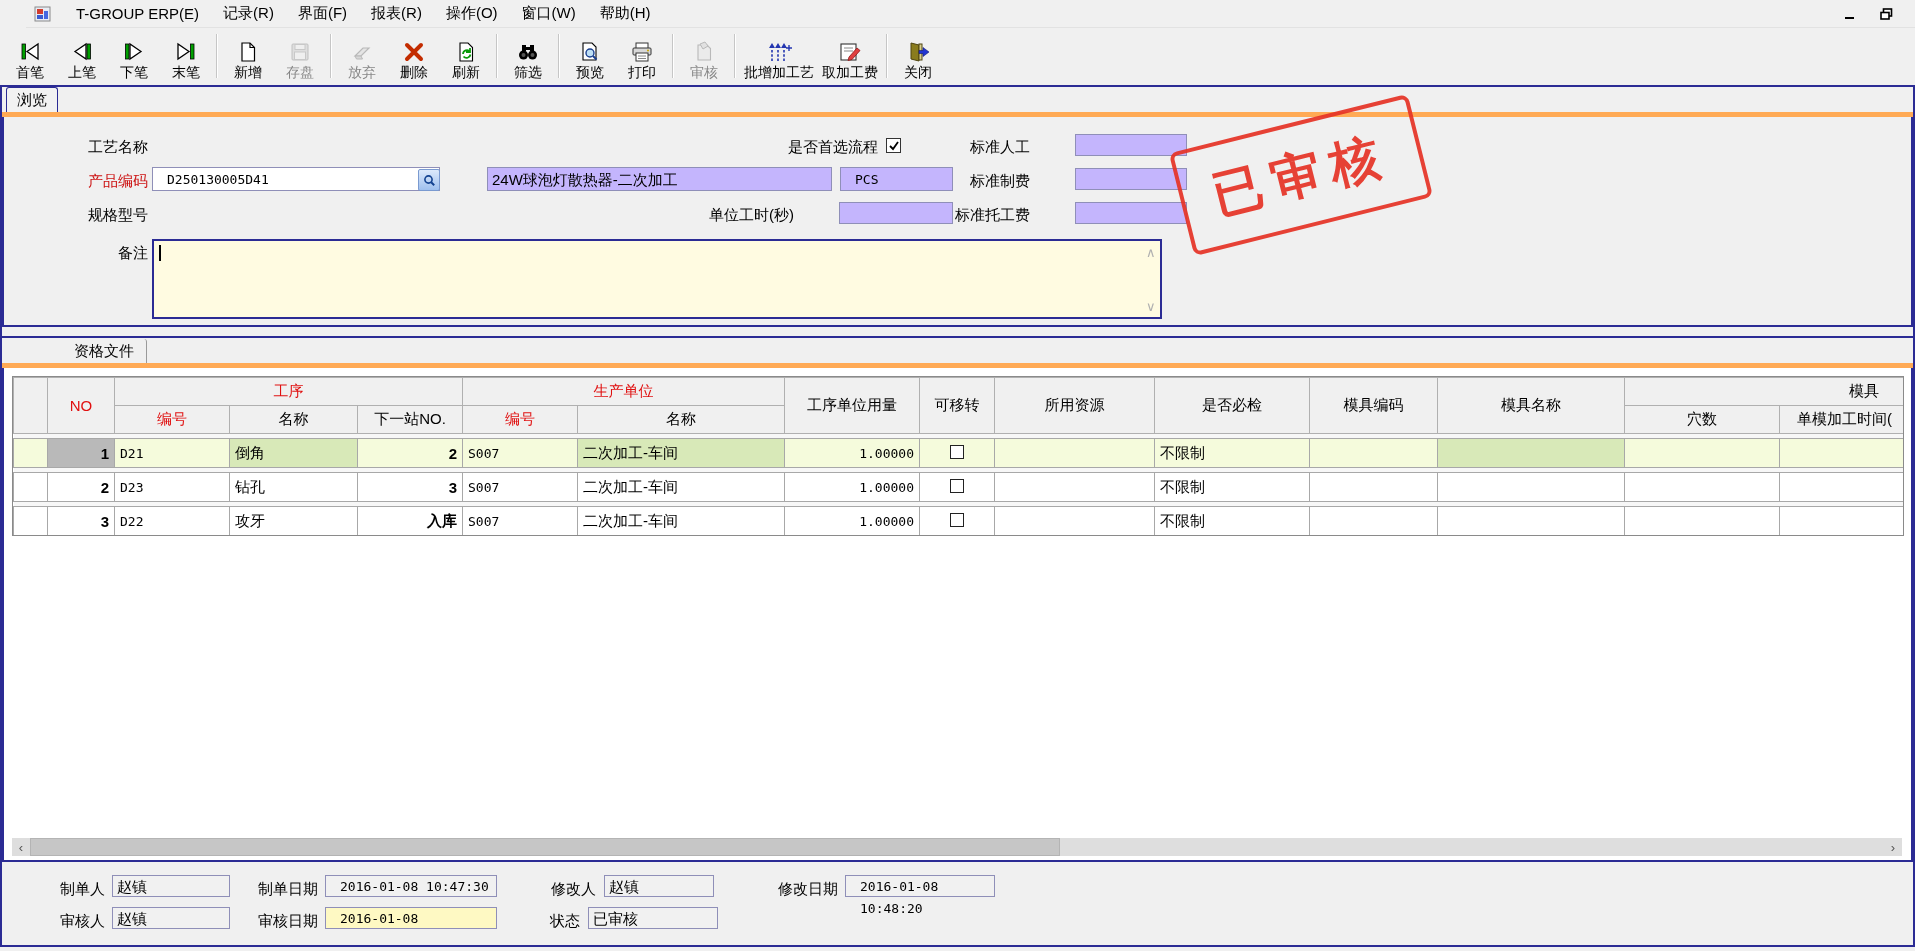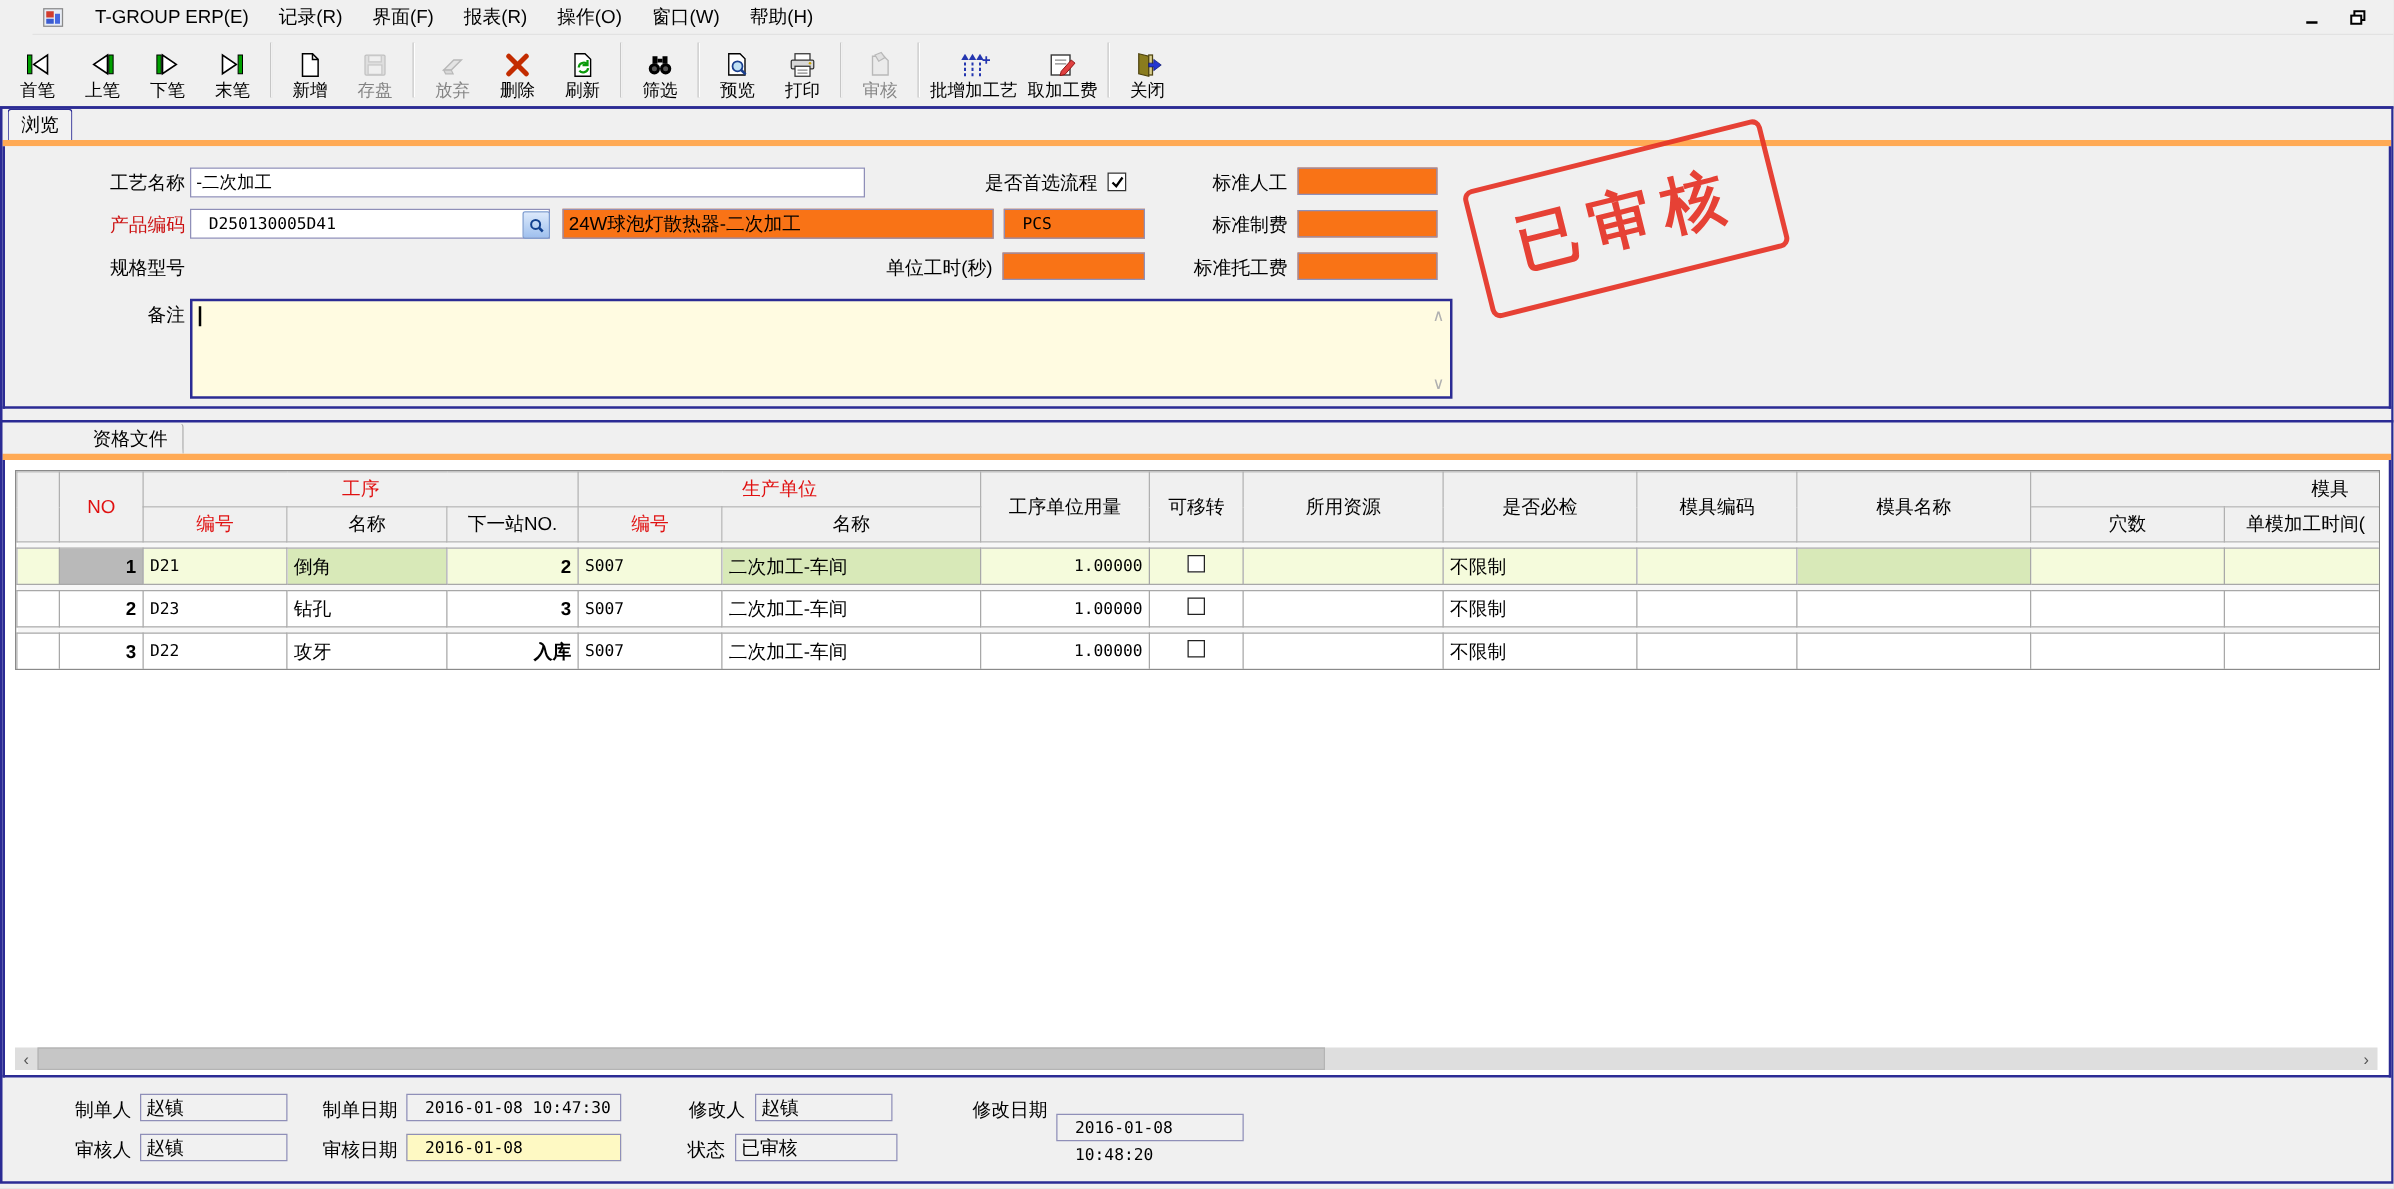--- a/index.html
+++ b/index.html
@@ -29,21 +29,21 @@
   .tab.active{background:linear-gradient(#ffe2ae,#ffa845);font-weight:bold;margin-top:44px;}
   .orangestrip{position:absolute;left:2px;width:1911px;height:5px;background:#ffaa55;}
   .panel{position:absolute;left:2px;width:1911px;box-sizing:border-box;
          border-left:2px solid #2b2b94;border-right:2px solid #2b2b94;border-bottom:2px solid #2b2b94;}
   
   .flabel{position:absolute;font-size:15px;text-align:right;white-space:nowrap;line-height:22px;}
   .red{color:#cc1111;}
   .fld{position:absolute;box-sizing:border-box;border:1px solid #8f8fb8;background:#fff;
        font-size:14px;padding:0 4px;line-height:22px;font-family:"Liberation Sans","DejaVu Sans",sans-serif;}
   input.fld{outline:none;}
-  .ro{background:#f97316;}
+  .ro{background:#c4b5fd;margin-left:37px;}
   .mono{font-family:"DejaVu Sans Mono",monospace;font-size:13px;padding-left:14px;}
   .chkbox{position:absolute;width:15px;height:15px;background:#fff;border:1px solid #333;box-sizing:border-box;
           display:flex;align-items:center;justify-content:center;}
   .searchbtn{position:absolute;width:20px;height:20px;background:linear-gradient(#dce9fb,#9fc0ee);
              border:1px solid #7a9ad0;border-radius:2px;display:flex;align-items:center;justify-content:center;}
   .remark{position:absolute;box-sizing:border-box;border:2px solid #2b2b94;background:#fffbe1;resize:none;outline:none;}
   .caret{position:absolute;width:2px;height:16px;background:#000;}
   .scrgl{position:absolute;color:#b0b0b0;font-size:13px;line-height:13px;}
   .stamp{position:absolute;left:1178px;top:122px;width:238px;height:98px;border:4px solid #e63326;
          border-radius:8px;transform:rotate(-14deg);display:flex;align-items:center;justify-content:center;
@@ -265,21 +265,20 @@
     <span>浏览</span>
   </div>
   <div class="tab active" style="left:58px;top:84px;width:56px;height:28px;">
     <span>编辑</span>
   </div>
   <div class="orangestrip" style="top:112px"></div>
 
   <div class="panel" style="top:117px;height:210px;background:#f0f0f0;"></div>
 
   <div class="flabel" style="left:28px;top:136px;width:120px;">工艺名称</div>
-  <input class="fld abs" style="left: 152px; top: 134px; width: 540px; height: 24px;" value="-二次加工">
 
   <div class="flabel" style="left:700px;top:136px;width:178px;">是否首选流程</div>
   <div class="chkbox" style="left:886px;top:138px;">
     <svg width="12" height="12" viewBox="0 0 12 12">
         <path d="M2 6 l3 3 5 -7" fill="none" stroke="#000" stroke-width="1.8"></path>
       </svg>
   </div>
   <div class="flabel" style="left:940px;top:136px;width:90px;">标准人工</div>
   <div class="fld ro" style="left:1038px;top:134px;width:112px;height:22px;"></div>
 
@@ -435,21 +434,21 @@
     <div class="sbtn">›</div>
   </div>
 
   <div class="flabel" style="left:40px;top:878px;width:65px;">制单人</div>
   <div class="fld" style="left:112px;top:875px;width:118px;height:22px;background:#f1f1f1;font-size:15px;">赵镇</div>
   <div class="flabel" style="left:240px;top:878px;width:78px;">制单日期</div>
   <div class="fld mono" style="left:325px;top:875px;width:172px;height:22px;background:#f1f1f1;">2016-01-08 10:47:30</div>
   <div class="flabel" style="left:535px;top:878px;width:61px;">修改人</div>
   <div class="fld" style="left:604px;top:875px;width:110px;height:22px;background:#f1f1f1;font-size:15px;">赵镇</div>
   <div class="flabel" style="left:762px;top:878px;width:76px;">修改日期</div>
-  <div class="fld mono" style="left:845px;top:875px;width:150px;height:22px;background:#f1f1f1;margin-top:16px;">2016-01-08 10:48:20</div>
+  <div class="fld mono" style="left:845px;top:875px;width:150px;height:22px;background:#f1f1f1;">2016-01-08 10:48:20</div>
 
   <div class="flabel" style="left:40px;top:910px;width:65px;">审核人</div>
   <div class="fld" style="left:112px;top:907px;width:118px;height:22px;background:#f1f1f1;font-size:15px;">赵镇</div>
   <div class="flabel" style="left:240px;top:910px;width:78px;">审核日期</div>
   <div class="fld mono" style="left:325px;top:907px;width:172px;height:22px;background:#fef9c3;">2016-01-08</div>
   <div class="flabel" style="left:540px;top:910px;width:40px;">状态</div>
   <div class="fld" style="left:588px;top:907px;width:130px;height:22px;background:#f1f1f1;font-size:15px;">已审核</div>
 
   <div class="frame"></div>
 </div>

